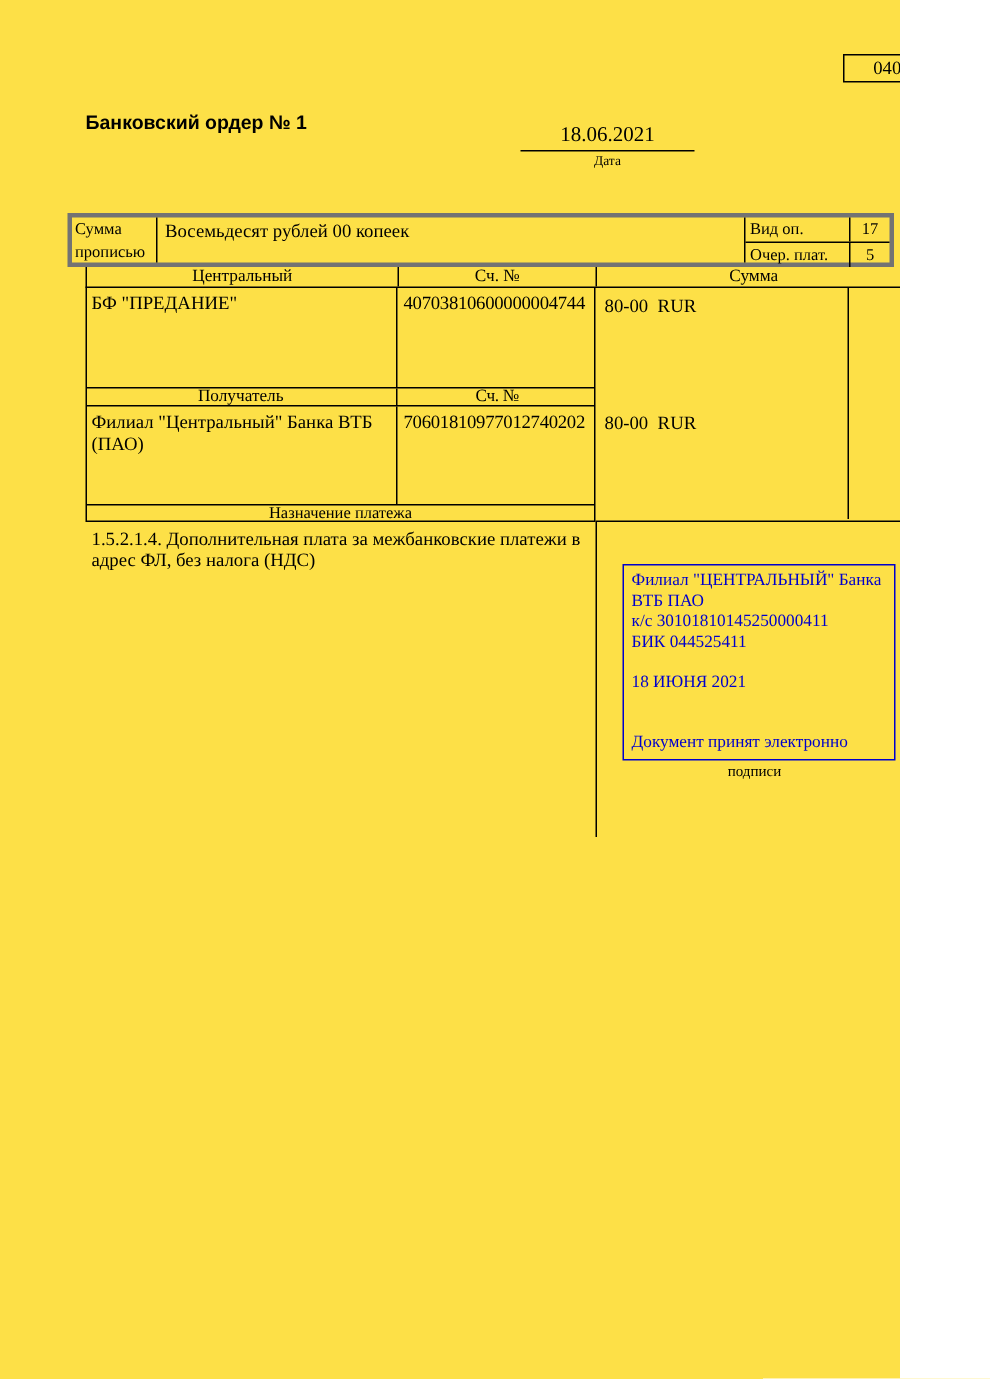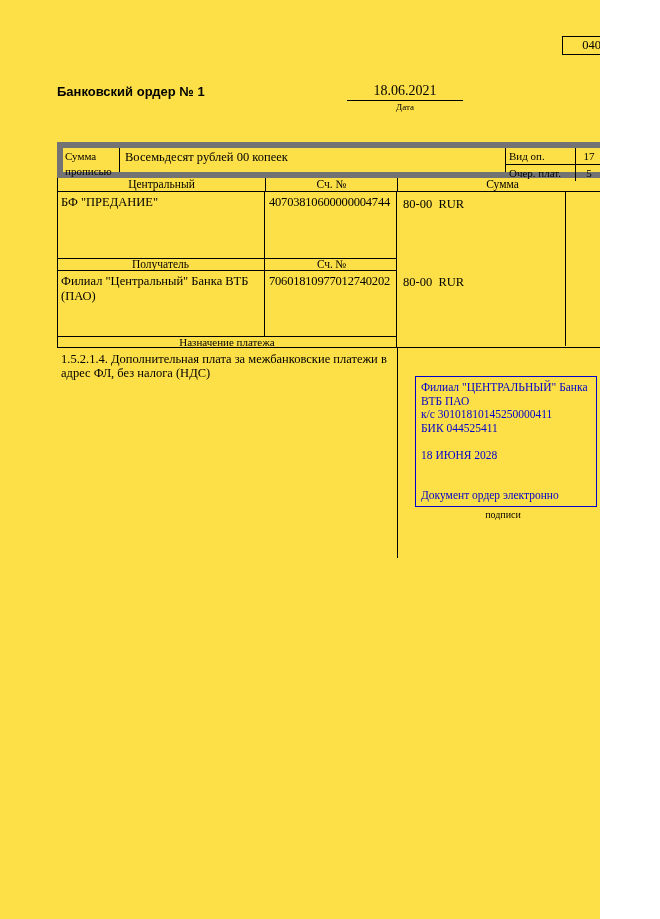--- a/index.html
+++ b/index.html
@@ -7,27 +7,27 @@
   body {
     width: 660px; height: 919px;
     font-family: "Liberation Serif", serif;
     color: #000;
   }
   .page { position: relative; width: 600px; height: 919px; background: #fde047; overflow: hidden; }
   .abs { position: absolute; }
 
   .form-code { left: 562px; top: 36px; width: 84px; height: 19px; border: 1px solid #000;
                font-size: 12.5px; text-align: center; line-height: 17px; }
-  .title { left: 57px; top: 84px; font-family: "Liberation Sans", sans-serif; font-weight: 700; font-size: 13px; }
+  .title { left: 57px; top: 74px; font-family: "Liberation Sans", sans-serif; font-weight: 700; font-size: 13px; }
   .date-wrap { left: 347px; top: 83px; width: 116px; text-align: center; }
   .date-value { font-size: 14px; border-bottom: 1px solid #000; padding-bottom: 1px; }
   .date-label { font-size: 9px; margin-top: 1px; }
 
   
-  .sec-a { left: 57px; top: 142px; width: 551px; height: 36px; border: 6px solid #737373; display: flex; }
+  .sec-a { left: 45px; top: 142px; width: 551px; height: 36px; border: 3px solid #737373; display: flex; }
   .a-label { width: 57px; border-right: 1px solid #000; font-size: 11px; padding: 1px 2px; line-height: 1.35; }
   .a-words { flex: 1; border-right: 1px solid #000; font-size: 12.5px; padding: 2px 5px; }
   .a-ops { width: 96px; display: flex; flex-direction: column; font-size: 11px; }
   .ops-row { height: 17px; display: flex; line-height: 16px; }
   .ops-row-first { border-bottom: 1px solid #000; }
   .ops-label { width: 70px; border-right: 1px solid #000; padding-left: 3px; }
   .ops-value { flex: 1; text-align: center; }
 
   
   .sec-b { left: 57px; top: 178px; width: 551px; height: 14px;
@@ -130,21 +130,21 @@
   <div class="abs purpose-text">1.5.2.1.4. Дополнительная плата за межбанковские платежи в адрес ФЛ, без налога (НДС)</div>
   <div class="abs bottom-divider"></div>
 
 
   <div class="abs stamp" style="color: rgb(0, 0, 204); border-color: rgb(0, 0, 204);">
     <div class="stamp-line">Филиал "ЦЕНТРАЛЬНЫЙ" Банка</div>
     <div class="stamp-line">ВТБ ПАО</div>
     <div class="stamp-line">к/с 30101810145250000411</div>
     <div class="stamp-line">БИК 044525411</div>
     <div class="stamp-line"></div>
-    <div class="stamp-line">18 ИЮНЯ 2028</div>
+    <div class="stamp-line">18 ИЮНЯ 2021</div>
     <div class="stamp-line"></div>
     <div class="stamp-line"></div>
-    <div class="stamp-line">Документ ордер электронно</div>
+    <div class="stamp-line">Документ принят электронно</div>
   </div>
 
   <div class="abs signatures">подписи</div>
 
 </div>
 
 </body></html>

